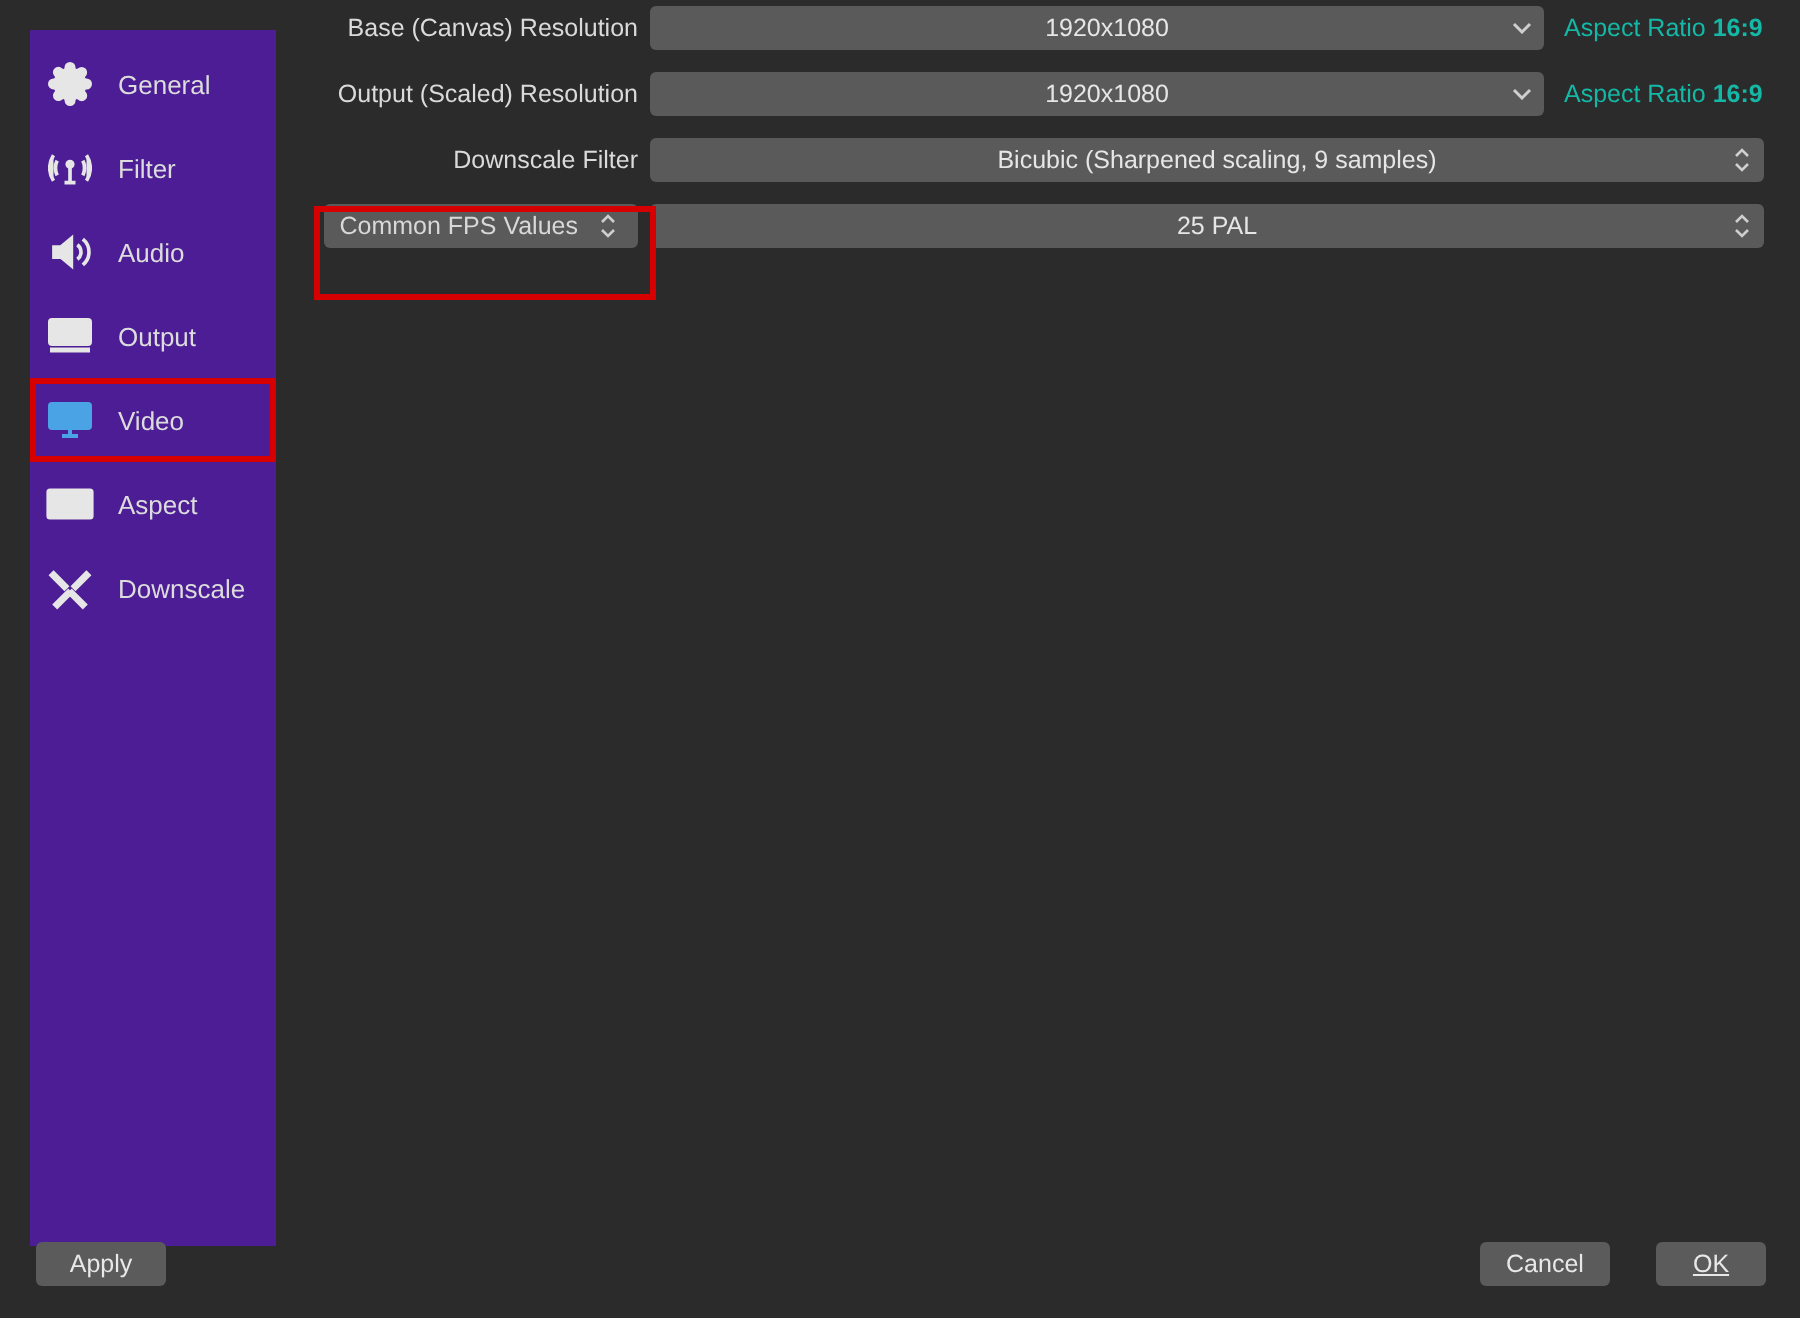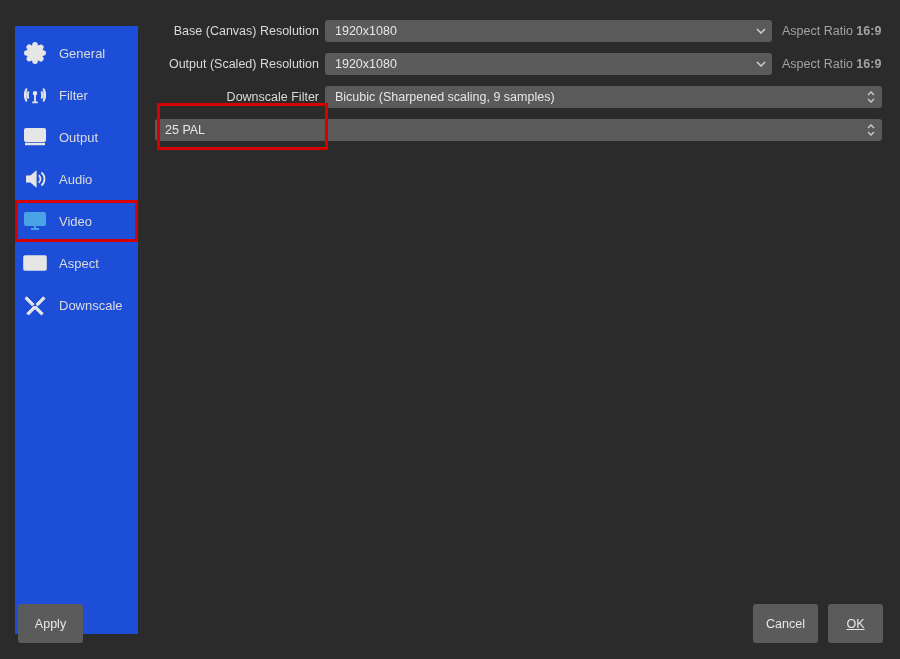--- a/index.html
+++ b/index.html
@@ -9,23 +9,22 @@
     font-family: -apple-system, "Segoe UI", Arial, sans-serif;
     font-size: 13px;
     color: #d8d8d8;
     position: relative;
     overflow: hidden;
   }
   .sidebar {
     position: absolute;
     left: 15px; top: 15px;
     width: 123px; height: 608px;
-    background: #1d4ed8;
+    background: #4c1d95;
     padding-top: 6px;
-    margin-top: 11px;
   }
   .side-item {
     height: 42px;
     display: flex; align-items: center;
     padding-left: 6px;
     gap: 10px;
     cursor: pointer;
     color: #dcdcdc;
   }
   .side-item.hl {
@@ -36,21 +35,21 @@
   .side-icon {
     width: 28px; height: 28px;
     display: flex; align-items: center; justify-content: center;
     color: #e6e6e6;
   }
   .side-icon svg { stroke: currentColor; fill: currentColor; }
   .side-label { font-size: 13px; }
 
   .form {
     position: absolute;
-    left: 155px; top: 20px; right: 18px;
+    left: 155px; top: 3px; right: 18px;
   }
   .form-row {
     display: flex;
     align-items: center;
     margin-bottom: 11px;
   }
   .row-label {
     flex: 0 0 170px;
     text-align: right;
     padding-right: 6px;
@@ -76,59 +75,60 @@
     background: #5a5a5a;
     height: 22px;
     flex: 1 1 auto;
     border-radius: 3px;
     display: flex; align-items: center;
     padding-left: 10px;
     position: relative;
     cursor: pointer;
     font-size: 12.5px;
     color: #e6e6e6;
+    justify-content: center;
   }
   .combo .chev, .combo .spin, .fps-label .spin {
     position: absolute; right: 0; top: 0; bottom: 0;
     width: 22px;
     display: flex; align-items: center; justify-content: center;
     border-left: 0px solid rgba(0,0,0,0);
     color: #d0d0d0;
   }
   .fps-label .spin { position: static; width: 14px; }
   .spin svg, .chev svg { display:block; }
 
   .aspect {
     flex: 0 0 110px;
     padding-left: 10px;
     font-size: 12.5px;
-    color: #a3a3a3;
+    color: #14b8a6;
   }
   .aspect b { font-weight: 700; }
 
   .fps-hl {
     position: absolute;
     border: 3px solid #d60000;
     pointer-events: none;
     left: 157px; top: 103px;
     width: 171px; height: 47px;
   }
 
   .footer-btn {
     position: absolute;
-    height: 39px;
+    height: 22px;
     background: #5b5b5b;
     border-radius: 3px;
     display: flex; align-items: center; justify-content: center;
     font-size: 12.5px;
     color: #e8e8e8;
     cursor: pointer;
   }
   .btn-apply  { left: 18px;  bottom: 16px; width: 65px; }
-  .btn-cancel { right: 82px; bottom: 16px; width: 65px; }
+  .btn-cancel { right: 95px; bottom: 16px; width: 65px; }
   .btn-ok     { right: 17px; bottom: 16px; width: 55px; text-decoration: underline; }
 
 </style>
 </head>
 <body>
 
 <div class="sidebar">
   <div class="side-item">
     <span class="side-icon">
       <svg width="22" height="22" viewBox="0 0 24 24" fill="none" stroke="currentColor" stroke-width="2">
@@ -143,36 +143,36 @@
       <svg width="22" height="22" viewBox="0 0 24 24" fill="none" stroke="currentColor" stroke-width="2">
           <path d="M5 8a9 9 0 0 0 0 8M3 5a13 13 0 0 0 0 14M19 8a9 9 0 0 1 0 8M21 5a13 13 0 0 1 0 14"></path>
           <circle cx="12" cy="10" r="1.5" fill="currentColor"></circle>
           <path d="M12 11v9M9 20h6"></path>
         </svg>
     </span>
     <span class="side-label">Filter</span>
   </div>
   <div class="side-item">
     <span class="side-icon">
+      <svg width="22" height="22" viewBox="0 0 24 24" fill="currentColor" stroke="currentColor" stroke-width="1.5">
+          <path d="M3 9v6h4l6 5V4L7 9H3z"></path>
+          <path d="M16 8a5 5 0 0 1 0 8M19 5a9 9 0 0 1 0 14" fill="none" stroke-width="2"></path>
+        </svg>
+    </span>
+    <span class="side-label">Audio</span>
+  </div>
+  <div class="side-item">
+    <span class="side-icon">
       <svg width="24" height="20" viewBox="0 0 24 20" fill="none" stroke="currentColor" stroke-width="2">
           <rect x="2" y="2" width="20" height="12" rx="1"></rect>
           <path d="M2 17h20" stroke-width="2.5"></path>
           <path d="M15 7l3 3-3 3" fill="none"></path>
         </svg>
     </span>
     <span class="side-label">Output</span>
-  </div>
-  <div class="side-item">
-    <span class="side-icon">
-      <svg width="22" height="22" viewBox="0 0 24 24" fill="currentColor" stroke="currentColor" stroke-width="1.5">
-          <path d="M3 9v6h4l6 5V4L7 9H3z"></path>
-          <path d="M16 8a5 5 0 0 1 0 8M19 5a9 9 0 0 1 0 14" fill="none" stroke-width="2"></path>
-        </svg>
-    </span>
-    <span class="side-label">Audio</span>
   </div>
   <div class="side-item hl">
     <span class="side-icon" style="color:#4aa3e4">
       <svg width="24" height="20" viewBox="0 0 24 20" fill="none" stroke="currentColor" stroke-width="2">
           <rect x="2" y="2" width="20" height="12" rx="1"></rect>
           <path d="M8 18h8M12 14v4"></path>
         </svg>
     </span>
     <span class="side-label">Video</span>
   </div>
@@ -234,20 +234,30 @@
       <span>Bicubic (Sharpened scaling, 9 samples)</span>
       <span class="spin">
         <svg width="8" height="12" viewBox="0 0 8 12">
             <path d="M1 4l3-3 3 3M1 8l3 3 3-3" stroke="#cfcfcf" stroke-width="1.3" fill="none"></path>
           </svg>
       </span>
     </div>
   </div>
 
   <div class="form-row">
+    <div class="fps-label-container">
+      <div class="fps-label">
+        <span>Common FPS Values</span>
+        <span class="spin">
+          <svg width="8" height="12" viewBox="0 0 8 12">
+              <path d="M1 4l3-3 3 3M1 8l3 3 3-3" stroke="#cfcfcf" stroke-width="1.3" fill="none"></path>
+            </svg>
+        </span>
+      </div>
+    </div>
     <div class="combo">
       <span>25 PAL</span>
       <span class="spin">
         <svg width="8" height="12" viewBox="0 0 8 12">
             <path d="M1 4l3-3 3 3M1 8l3 3 3-3" stroke="#cfcfcf" stroke-width="1.3" fill="none"></path>
           </svg>
       </span>
     </div>
   </div>
 

